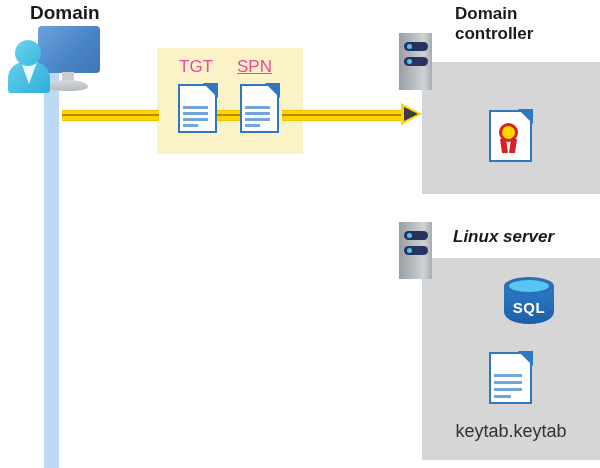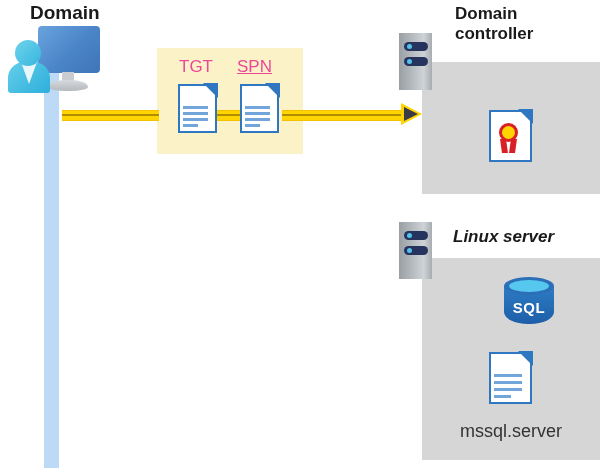--- a/index.html
+++ b/index.html
@@ -318,15 +318,15 @@
 
   <div id="keytab-icon">
     <div class="doc-body"></div>
     <div class="doc-fold"></div>
     <div class="doc-line" style="top:22px; width:28px;"></div>
     <div class="doc-line" style="top:29px; width:28px;"></div>
     <div class="doc-line" style="top:36px; width:28px;"></div>
     <div class="doc-line" style="top:43px; width:17px;"></div>
   </div>
 
-  <div id="keytab-label">mssql.server</div>
+  <div id="keytab-label">keytab.keytab</div>
 
 </div>
 
 </body></html>

